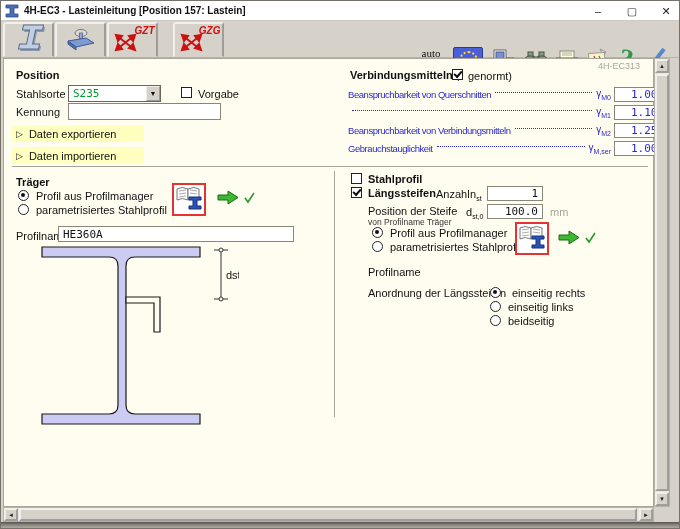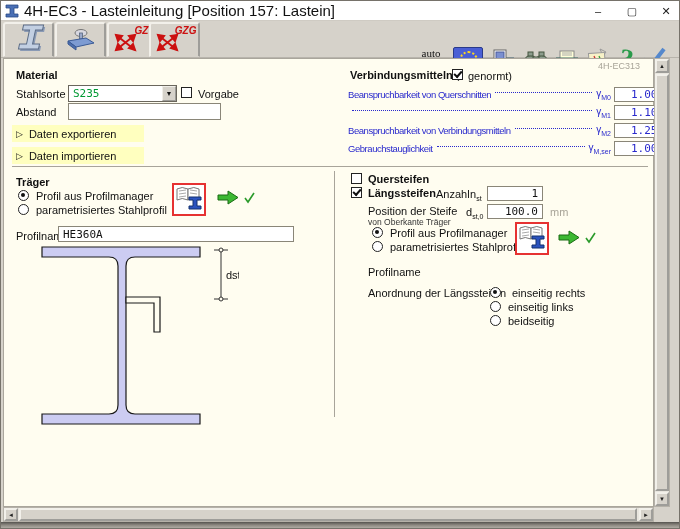--- a/index.html
+++ b/index.html
@@ -1,21 +1,21 @@
 <!DOCTYPE html>
 <html><head>
 <meta charset="utf-8">
 <style>
   html,body{margin:0;padding:0;background:#9a989f;}
   *{box-sizing:border-box;font-family:"Liberation Sans",sans-serif;}
   #window{position:relative;width:680px;height:529px;background:#d6d2ca;border:1px solid #76726a;overflow:hidden;}
   
   .titlebar{position:absolute;left:0;top:0;width:100%;height:20px;background:#ffffff;border-bottom:1px solid #cfcbc3;display:flex;align-items:center;}
   .titlebar .ticon{margin:0 5px 0 4px;display:flex;}
-  .titlebar .ttext{font-size:15px;color:#111;white-space:nowrap;}
+  .titlebar .ttext{font-size:10px;color:#111;white-space:nowrap;font-weight:bold;}
   .winbtns{position:absolute;right:4px;top:0;height:20px;display:flex;align-items:center;gap:16px;}
   .winbtn{font-size:11px;color:#222;width:18px;text-align:center;cursor:default;}
   
   .toolbar{position:absolute;left:0;top:20px;width:100%;height:37px;background:#d6d2ca;border-bottom:1px solid #b8b4ac;}
   .tab{position:absolute;top:1px;height:35px;width:51px;background:#d6d2ca;border:2px outset #f2f0ea;border-bottom:1px solid #d6d2ca;border-radius:3px 3px 0 0;display:flex;align-items:center;justify-content:center;}
   .gz{position:relative;width:44px;height:28px;}
   .gz .gzlabel{position:absolute;right:0;top:-1px;color:#cc1111;font-weight:bold;font-style:italic;font-size:10px;}
   .tbicon{position:absolute;display:flex;align-items:center;justify-content:center;}
   .autoaus{width:34px;height:25px;font-size:9px;text-align:center;}
   .autoaus .a1{color:#111;font-size:11px;font-family:"Liberation Serif",serif;line-height:10px;border-bottom:1px solid #555;}
@@ -108,21 +108,21 @@
               <polygon points="24,7 18,8 22,13"></polygon>
               <polygon points="5,22 11,21 7,16"></polygon>
             <line x1="5" y1="7" x2="24" y2="22"></line>
               <polygon points="24,22 22,16 18,20"></polygon>
               <polygon points="5,7 7,13 11,8"></polygon>
           </g>
         </svg>
         <span class="gzlabel">GZT</span>
       </span>
     </div>
-    <div class="tab" style="left:148px;">
+    <div class="tab" style="left:172px;">
       <span class="gz">
         <svg width="30" height="28" viewBox="0 0 30 28" style="position:absolute;left:0;top:2px;">
           <g stroke="#cc1111" stroke-width="2" fill="#cc1111">
             <line x1="5" y1="22" x2="24" y2="7"></line>
               <polygon points="24,7 18,8 22,13"></polygon>
               <polygon points="5,22 11,21 7,16"></polygon>
             <line x1="5" y1="7" x2="24" y2="22"></line>
               <polygon points="24,22 22,16 18,20"></polygon>
               <polygon points="5,7 7,13 11,8"></polygon>
           </g>
@@ -199,29 +199,29 @@
         <svg width="30" height="26" viewBox="0 0 30 26">
             <polyline points="4,13 11,21 25,3" fill="none" stroke="#5588cc" stroke-width="4"></polyline>
           </svg>
       </span>
     </div>
   </div>
 
   <div class="content">
     <span class="pagecode">4H-EC313</span>
 
-    <div class="h1" style="left:12px;top:10px;">Material</div>
+    <div class="h1" style="left:12px;top:10px;">Position</div>
     <div class="lbl" style="left:12px;top:29px;">Stahlsorte</div>
-    <div class="selectbox" style="left:64px;top:26px;width:109px;height:17px;">
+    <div class="selectbox" style="left:64px;top:26px;width:93px;height:17px;">
       <span class="selval">S235</span>
       <span class="selbtn">▼</span>
     </div>
     <span class="checkbox" style="left:177px;top:28px;"></span>
     <div class="lbl" style="left:194px;top:29px;">Vorgabe</div>
-    <div class="lbl" style="left:12px;top:47px;">Abstand</div>
+    <div class="lbl" style="left:12px;top:47px;">Kennung</div>
     <input class="fieldbox" style="left: 64px; top: 44px; width: 153px; height: 17px;" value="">
 
     <div class="yellowrow" style="top:66px;">
       <span class="tri">▷</span>
       <span>Daten exportieren</span>
     </div>
     <div class="yellowrow" style="top:88px;">
       <span class="tri">▷</span>
       <span>Daten importieren</span>
     </div>
@@ -301,30 +301,30 @@
         <line x1="194" y1="8" x2="194" y2="53"></line>
         <line x1="187" y1="6" x2="201" y2="6"></line>
           <line x1="187" y1="55" x2="201" y2="55"></line>
         <circle cx="194" cy="6" r="2" fill="#fffdf0"></circle>
           <circle cx="194" cy="55" r="2" fill="#fffdf0"></circle>
       </g>
       <text x="199" y="35" font-size="11" fill="#111">dst0</text>
     </svg>
 
     <span class="checkbox" style="left:347px;top:114px;"></span>
-    <div class="h1" style="left:364px;top:114px;">Quersteifen</div>
+    <div class="h1" style="left:364px;top:114px;">Stahlprofil</div>
 
     <span class="checkbox checked" style="left:347px;top:128px;"></span>
     <div class="h1" style="left:364px;top:128px;">Längssteifen</div>
     <div class="lbl" style="left:432px;top:129px;">Anzahl</div>
     <div class="lbl" style="left:466px;top:129px;"><span>n</span><sub>st</sub></div>
     <input class="fieldbox" style="left: 483px; top: 127px; width: 56px; height: 15px; text-align: right;" value="1">
 
     <div class="lbl" style="left:364px;top:146px;">Position der Steife</div>
-    <div class="smallgrey" style="left:364px;top:158px;">von Oberkante Träger</div>
+    <div class="smallgrey" style="left:364px;top:158px;">von Profilname Träger</div>
     <div class="lbl" style="left:462px;top:147px;"><span>d</span><sub>st,0</sub></div>
     <input class="fieldbox" style="left: 483px; top: 145px; width: 56px; height: 15px; text-align: right;" value="100.0">
     <div class="unit" style="left:546px;top:147px;">mm</div>
 
     <span class="radio selected" style="left:368px;top:168px;"></span>
     <div class="lbl" style="left:386px;top:168px;">Profil aus Profilmanager</div>
     <span class="radio" style="left:368px;top:182px;"></span>
     <div class="lbl" style="left:386px;top:182px;">parametrisiertes Stahlprofil</div>
 
     <div class="iconbtn" style="left:511px;top:163px;">

